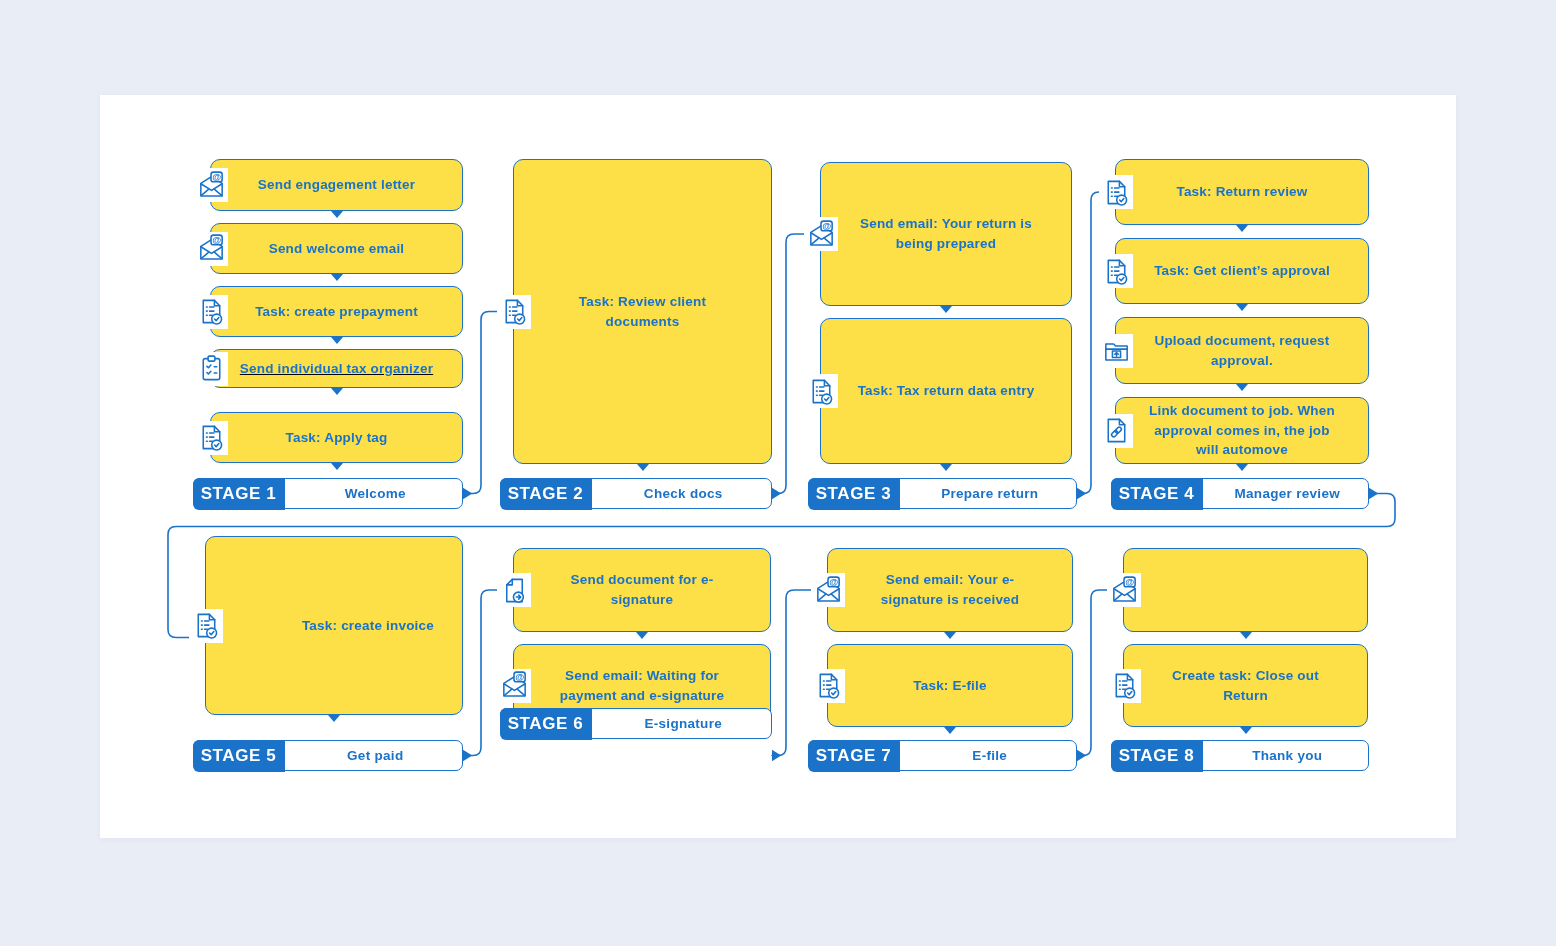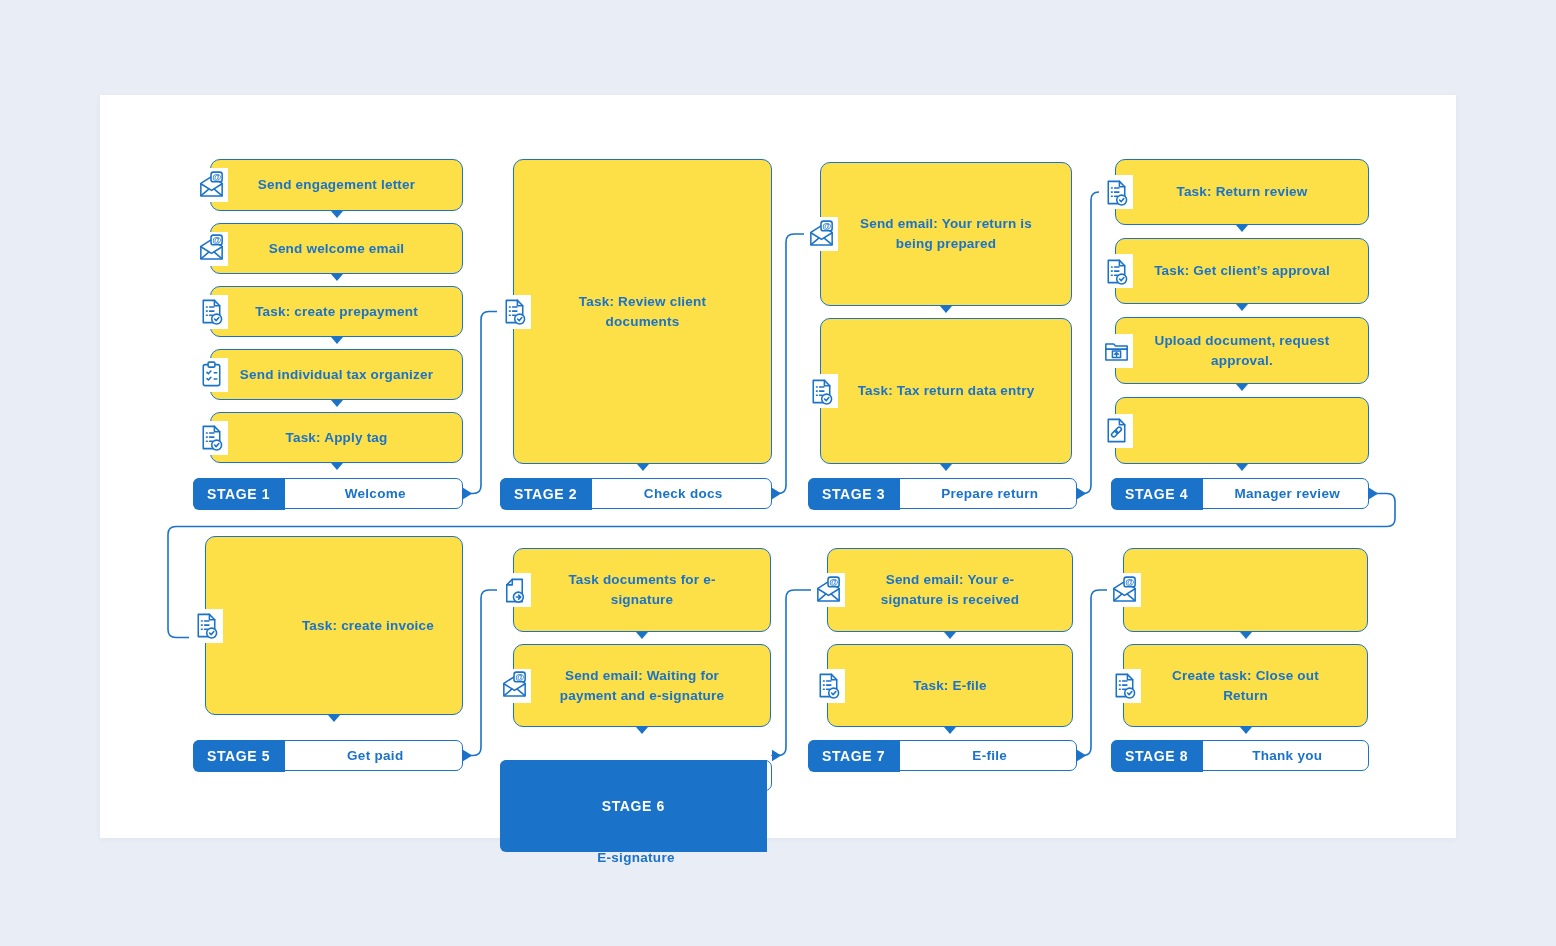--- a/index.html
+++ b/index.html
@@ -39,21 +39,21 @@
   }
   .pill{
     position:absolute;z-index:2;height:31px;box-sizing:border-box;
     border:1.5px solid var(--blue);border-radius:7px;background:#fff;
     display:flex;align-items:stretch;
   }
   .pill-stage{
     flex:0 0 92px;margin:-1.5px 4px -1.5px -1.5px;border-radius:6px 0 0 6px;
     background:var(--blue);color:#fff;
     display:flex;align-items:center;justify-content:center;
-    font-weight:bold;font-size:14px;letter-spacing:.6px;
+    font-weight:bold;font-size:17px;letter-spacing:.6px;
   }
   .pill-name{
     flex:1;display:flex;align-items:center;justify-content:center;
     color:var(--blue);font-weight:bold;font-size:13.5px;letter-spacing:.3px;
   }
 </style>
 </head>
 <body>
 
 <svg width="0" height="0" style="position:absolute" aria-hidden="true">
@@ -145,21 +145,21 @@
     </div>
     <div class="box" style="left: 210px; top: 286px; width: 253px; height: 51px;">
       <span class="iconbox">
         <svg class="icon-svg" viewBox="0 0 32 32">
           <use href="#i-doc-check"></use>
         </svg>
       </span>
       <div class="label">Task: create prepayment</div>
       <i class="arr"></i>
     </div>
-    <div class="box" style="left: 210px; top: 349px; width: 253px; height: 51px;">
+    <div class="box" style="left: 210px; top: 349px; width: 253px; height: 39px; text-decoration: underline;">
       <span class="iconbox">
         <svg class="icon-svg" viewBox="0 0 32 32">
           <use href="#i-clipboard-check"></use>
         </svg>
       </span>
       <div class="label">Send individual tax organizer</div>
       <i class="arr"></i>
     </div>
     <div class="box" style="left: 210px; top: 412px; width: 253px; height: 51px;">
       <span class="iconbox">
@@ -235,20 +235,21 @@
       </span>
       <div class="label">Upload document, request approval.</div>
       <i class="arr"></i>
     </div>
     <div class="box" style="left: 1115px; top: 397px; width: 254px; height: 67px;">
       <span class="iconbox">
         <svg class="icon-svg" viewBox="0 0 32 32">
           <use href="#i-doc-link"></use>
         </svg>
       </span>
+      <div class="label">Link document to job. When approval comes in, the job will automove</div>
       <i class="arr"></i>
     </div>
     <div class="pill" style="left: 1111px; top: 478px; width: 258px;">
       <span class="pill-stage">STAGE 4</span>
       <span class="pill-name">Manager review</span>
     </div>
     <div class="box" style="left: 205px; top: 536px; width: 258px; height: 179px; justify-content: flex-end;">
       <span class="iconbox">
         <svg class="icon-svg" viewBox="0 0 32 32">
           <use href="#i-doc-check"></use>
@@ -260,33 +261,33 @@
     <div class="pill" style="left: 193px; top: 740px; width: 270px;">
       <span class="pill-stage">STAGE 5</span>
       <span class="pill-name">Get paid</span>
     </div>
     <div class="box" style="left: 513px; top: 548px; width: 258px; height: 84px;">
       <span class="iconbox">
         <svg class="icon-svg" viewBox="0 0 32 32">
           <use href="#i-doc-send"></use>
         </svg>
       </span>
-      <div class="label">Task documents for e-signature</div>
+      <div class="label">Send document for e-signature</div>
       <i class="arr"></i>
     </div>
     <div class="box" style="left: 513px; top: 644px; width: 258px; height: 83px;">
       <span class="iconbox">
         <svg class="icon-svg" viewBox="0 0 32 32">
           <use href="#i-email-open"></use>
         </svg>
       </span>
       <div class="label">Send email: Waiting for payment and e-signature</div>
       <i class="arr"></i>
     </div>
-    <div class="pill" style="left: 500px; top: 760px; width: 272px; flex-direction: column;">
+    <div class="pill" style="left: 500px; top: 708px; width: 272px;">
       <span class="pill-stage">STAGE 6</span>
       <span class="pill-name">E-signature</span>
     </div>
     <div class="box" style="left: 827px; top: 548px; width: 246px; height: 84px;">
       <span class="iconbox">
         <svg class="icon-svg" viewBox="0 0 32 32">
           <use href="#i-email-open"></use>
         </svg>
       </span>
       <div class="label">Send email: Your e-signature is received</div>

